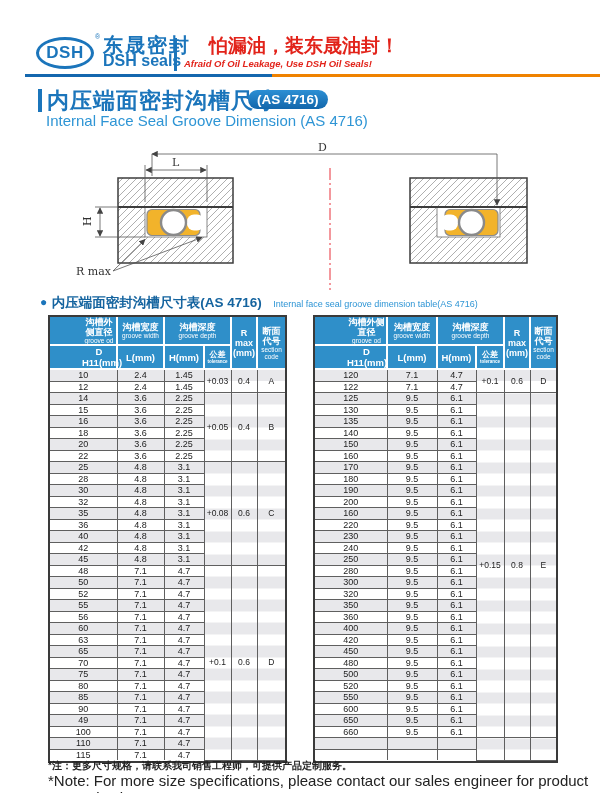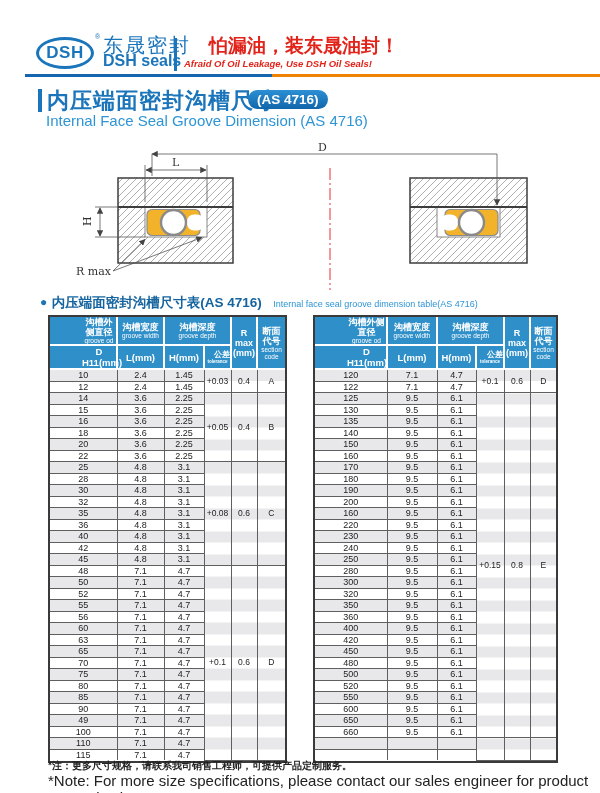--- a/index.html
+++ b/index.html
@@ -4,21 +4,21 @@
 <style>
   html,body{margin:0;padding:0;background:#fff;}
   .page{position:relative;width:600px;height:793px;background:#fff;overflow:hidden;
         font-family:"Liberation Sans",sans-serif;color:#1c1c1c;}
 
   
   .logo-oval{position:absolute;left:36px;top:37px;width:58px;height:32px;border:3px solid #1b75bb;
              border-radius:50%;display:flex;align-items:center;justify-content:center;
              color:#1b75bb;font-weight:bold;font-size:17px;letter-spacing:.5px;box-sizing:border-box;}
   .logo-reg{position:absolute;left:95px;top:33px;font-size:7px;color:#1b75bb;}
-  .logo-cn{position:absolute;left:103px;top:32px;font-size:20px;font-weight:normal;color:#1b75bb;letter-spacing:2px;}
+  .logo-cn{position:absolute;left:103px;top:32px;font-size:20px;font-weight:bold;color:#1b75bb;letter-spacing:2px;}
   .logo-en{position:absolute;left:103px;top:52px;font-size:16px;font-weight:bold;color:#1b75bb;}
   .logo-divider{position:absolute;left:174px;top:38px;width:3px;height:33px;background:#1b75bb;}
   .slogan-cn{position:absolute;left:184px;top:33px;font-size:19px;font-weight:bold;color:#e2231a;padding-left:25px;}
   .slogan-en{position:absolute;left:184px;top:58px;font-size:9.5px;font-weight:bold;font-style:italic;color:#e2231a;}
   .rule-blue{position:absolute;left:25px;top:74px;width:247px;height:3px;background:#1467ae;}
   .rule-orange{position:absolute;left:272px;top:74px;width:328px;height:3px;background:#ef8200;}
 
   
   .title-bar{position:absolute;left:38px;top:89px;width:4px;height:23px;background:#1b75bb;}
   .title-cn{position:absolute;left:47px;top:86px;font-size:22px;font-weight:bold;color:#1b75bb;letter-spacing:1px;}
@@ -41,21 +41,21 @@
   .tbl-wrap.right{left:313px;width:245px;}
   table{border-collapse:collapse;table-layout:fixed;width:100%;}
   thead th{background:#2f8fc9;color:#fff;border:2px solid #fff;padding:0;font-weight:normal;vertical-align:middle;}
   thead tr.h1 th{height:25px;}
   thead tr.h2 th{height:21px;font-weight:bold;font-size:9.5px;}
   thead th:first-child{border-left:0;padding-left:32px;} thead th:last-child{border-right:0;}
   thead tr.h1 th{border-top:0;}
   .hcn{font-size:9px;font-weight:bold;line-height:10px;}
   .hen{font-size:6.5px;line-height:7px;}
   .rmaxl{font-size:9px;font-weight:bold;line-height:10px;}
-  .tolcn{font-size:8px;font-weight:bold;line-height:9px;text-align:right;}
+  .tolcn{font-size:8px;font-weight:bold;line-height:9px;}
   .tolen{font-size:4.5px;line-height:5px;}
   tbody td{border:1px solid #5f5f5f;height:10.5px;line-height:10.5px;padding:0;
            text-align:center;font-size:9px;overflow:hidden;}
   tbody td:first-child{border-left:0;} tbody td:last-child{border-right:0;}
   tbody tr:last-child td{border-bottom:0;}
   tbody tr:nth-child(odd) td.c{background:#e8e8eb;}
   tbody tr:nth-child(even) td.c{background:#fff;}
   td.merged{font-size:8.5px;vertical-align:middle;}
   td.ph-g{background:repeating-linear-gradient(to bottom,#e8e8eb 0 11.5px,#fff 11.5px 23px);}
   td.ph-w{background:repeating-linear-gradient(to bottom,#fff 0 11.5px,#e8e8eb 11.5px 23px);}

